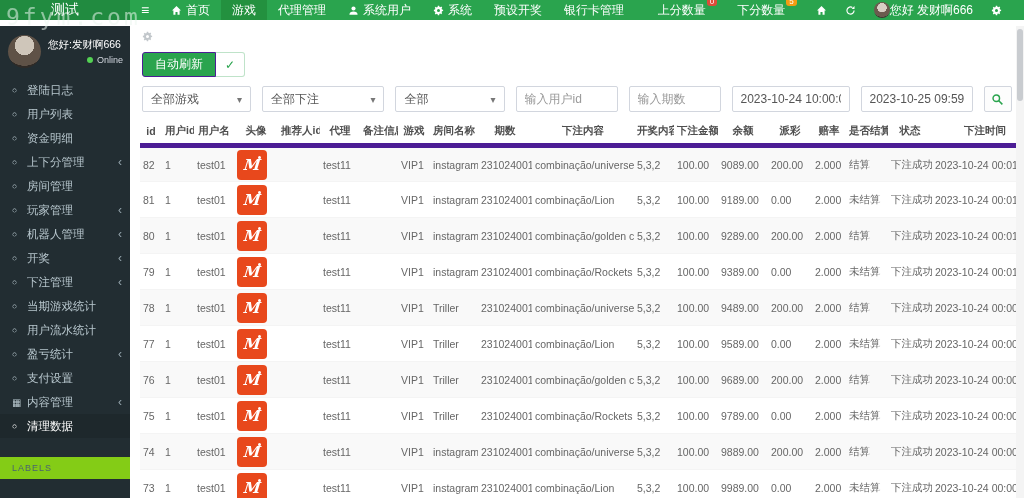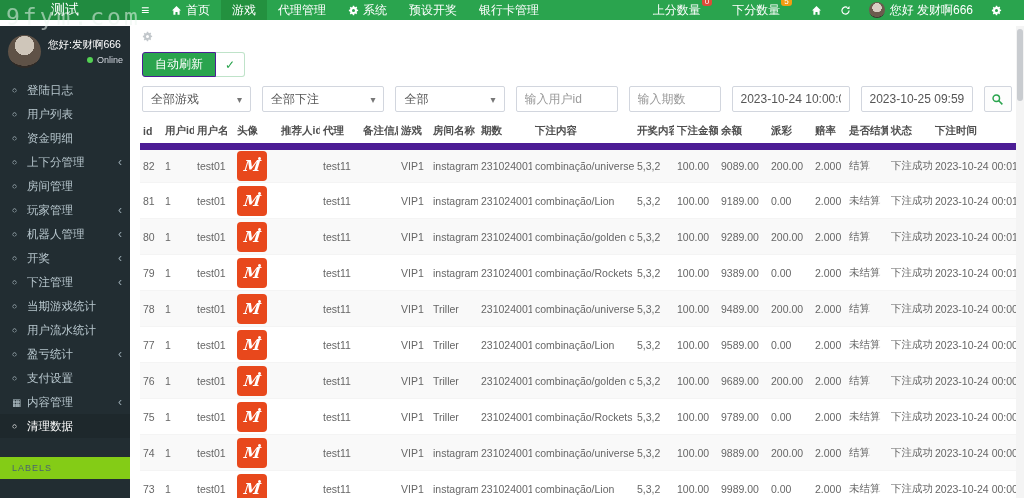--- a/index.html
+++ b/index.html
@@ -21,21 +21,21 @@
   .nav-left { display:flex; align-items:stretch; }
   .nav-item { display:flex; align-items:center; gap:4px; padding:0 11px; cursor:pointer; white-space:nowrap; }
   .nav-item.active { background:#23913f; }
   .nav-item svg { display:block; }
   .nav-right { margin-left:auto; display:flex; align-items:center; gap:2px; padding-right:14px; }
   .nav-link { position:relative; padding:0 9px; cursor:pointer; white-space:nowrap; }
   .nav-link sup { position:relative; top:-5px; font-size:8px; border-radius:3px; padding:0 3px; margin-left:1px; }
   .badge-red { background:#dd4b39; color:#fff; }
   .badge-orange { background:#f39c12; color:#fff; }
   .nav-ico { padding:0 8px; display:flex; align-items:center; cursor:pointer; }
-  .nav-user { display:flex; align-items:center; gap:5px; padding:0 8px; cursor:pointer; white-space:nowrap; }
+  .nav-user { display:flex; align-items:center; padding:0 8px; cursor:pointer; white-space:nowrap; }
   .mini-avatar { width:16px; height:16px; border-radius:50%;
     background:radial-gradient(circle at 50% 35%, #d8cfc4 0 35%, #6b5b4e 36% 70%, #3c3530 71%); }
 
   
   .sidebar { position:absolute; left:0; top:26px; bottom:0; width:130px; background:#222d32; z-index:5; }
   .user-panel { display:flex; align-items:center; gap:7px; padding:9px 8px 10px 8px; }
   .user-avatar { width:33px; height:33px; border-radius:50%; flex:0 0 33px;
     background:radial-gradient(circle at 50% 32%, #cfc6ba 0 34%, #5f5247 35% 72%, #2f2a26 73%); }
   .user-name { color:#fff; font-size:10.5px; white-space:nowrap; }
   .user-status { color:#d2d6de; font-size:9px; margin-top:3px; display:flex; align-items:center; gap:4px;margin-left:39px; }
@@ -66,22 +66,22 @@
     padding:0 8px; cursor:pointer; }
   .sel .caret { color:#777; font-size:10px; }
   .inp { border:1px solid #d2d6de; border-radius:2px; height:26px; padding:0 8px; font-size:12px;
     color:#555; outline:none; font-family:"Liberation Sans","DejaVu Sans",sans-serif; }
   .inp::placeholder { color:#999; }
   .btn-search { width:36px; height:26px; border:1px solid #d2d6de; border-radius:2px; background:#fdfdfd;
     color:#2aa44e; display:flex; align-items:center; justify-content:center; cursor:pointer; }
 
   
   table { width:100%; border-collapse:collapse; table-layout:fixed; }
-  th { font-size:10.5px; color:#4e4e4e; font-weight:bold; text-align:left; padding:4px 3px 5px 3px;
-    border-bottom:7px solid #4c1d95; white-space:nowrap; overflow:hidden; }
+  th { font-size:10.5px; color:#4e4e4e; font-weight:bold; text-align:center; padding:4px 3px 5px 3px;
+    border-bottom:5px solid #4c1d95; white-space:nowrap; overflow:hidden; }
   td { font-size:10.5px; color:#666; padding:0 3px; height:36px; white-space:nowrap; overflow:hidden;
     border-bottom:1px solid #f4f4f4; }
   tbody tr:nth-child(odd) td { background:#f9f9f9; }
   .avatar-logo { width:30px; height:30px; background:#e8481c; border-radius:4px; position:relative;
     display:flex; align-items:center; justify-content:center; }
   .avatar-logo span { color:#fff; font-family:"DejaVu Serif",serif; font-style:italic;
     font-weight:bold; font-size:15px; transform:skewX(-6deg); }
   .avatar-logo i { position:absolute; top:6px; right:6px; width:3px; height:3px; border-radius:50%;
     background:#fff; }
 
@@ -105,20 +105,29 @@
             <path fill="currentColor" d="M8 1.5 14.5 8H12.5v6H9.5v-4h-3v4H3.5V8H1.5Z"></path>
           </svg>
         </span>
         <span>首页</span>
       </div>
       <div class="nav-item active">
         <span>游戏</span>
       </div>
       <div class="nav-item">
         <span>代理管理</span>
+      </div>
+      <div class="nav-item">
+        <span>
+          <svg viewBox="0 0 16 16" width="11" height="11">
+            <circle cx="8" cy="5" r="3" fill="currentColor"></circle>
+            <path fill="currentColor" d="M2 14c0-3.2 2.7-4.7 6-4.7s6 1.5 6 4.7z"></path>
+          </svg>
+        </span>
+        <span>系统用户</span>
       </div>
       <div class="nav-item">
         <span>
           <svg viewBox="0 0 16 16" width="11" height="11">
             <path fill="currentColor" fill-rule="evenodd" d="M7 1h2l.3 1.7 1.3.6 1.4-1 1.4 1.5-.9 1.3.5 1.4 1.7.3v2l-1.7.3-.5 1.4.9 1.3-1.4 1.5-1.4-1-1.3.6L9 15H7l-.3-1.7-1.3-.6-1.4 1-1.4-1.5.9-1.3-.5-1.4L1.3 9V7l1.7-.3.5-1.4-.9-1.3 1.4-1.5 1.4 1 1.3-.6Z M8 5.8A2.2 2.2 0 1 0 8 10.2 2.2 2.2 0 0 0 8 5.8Z"></path>
           </svg>
         </span>
         <span>系统</span>
       </div>
       <div class="nav-item">

